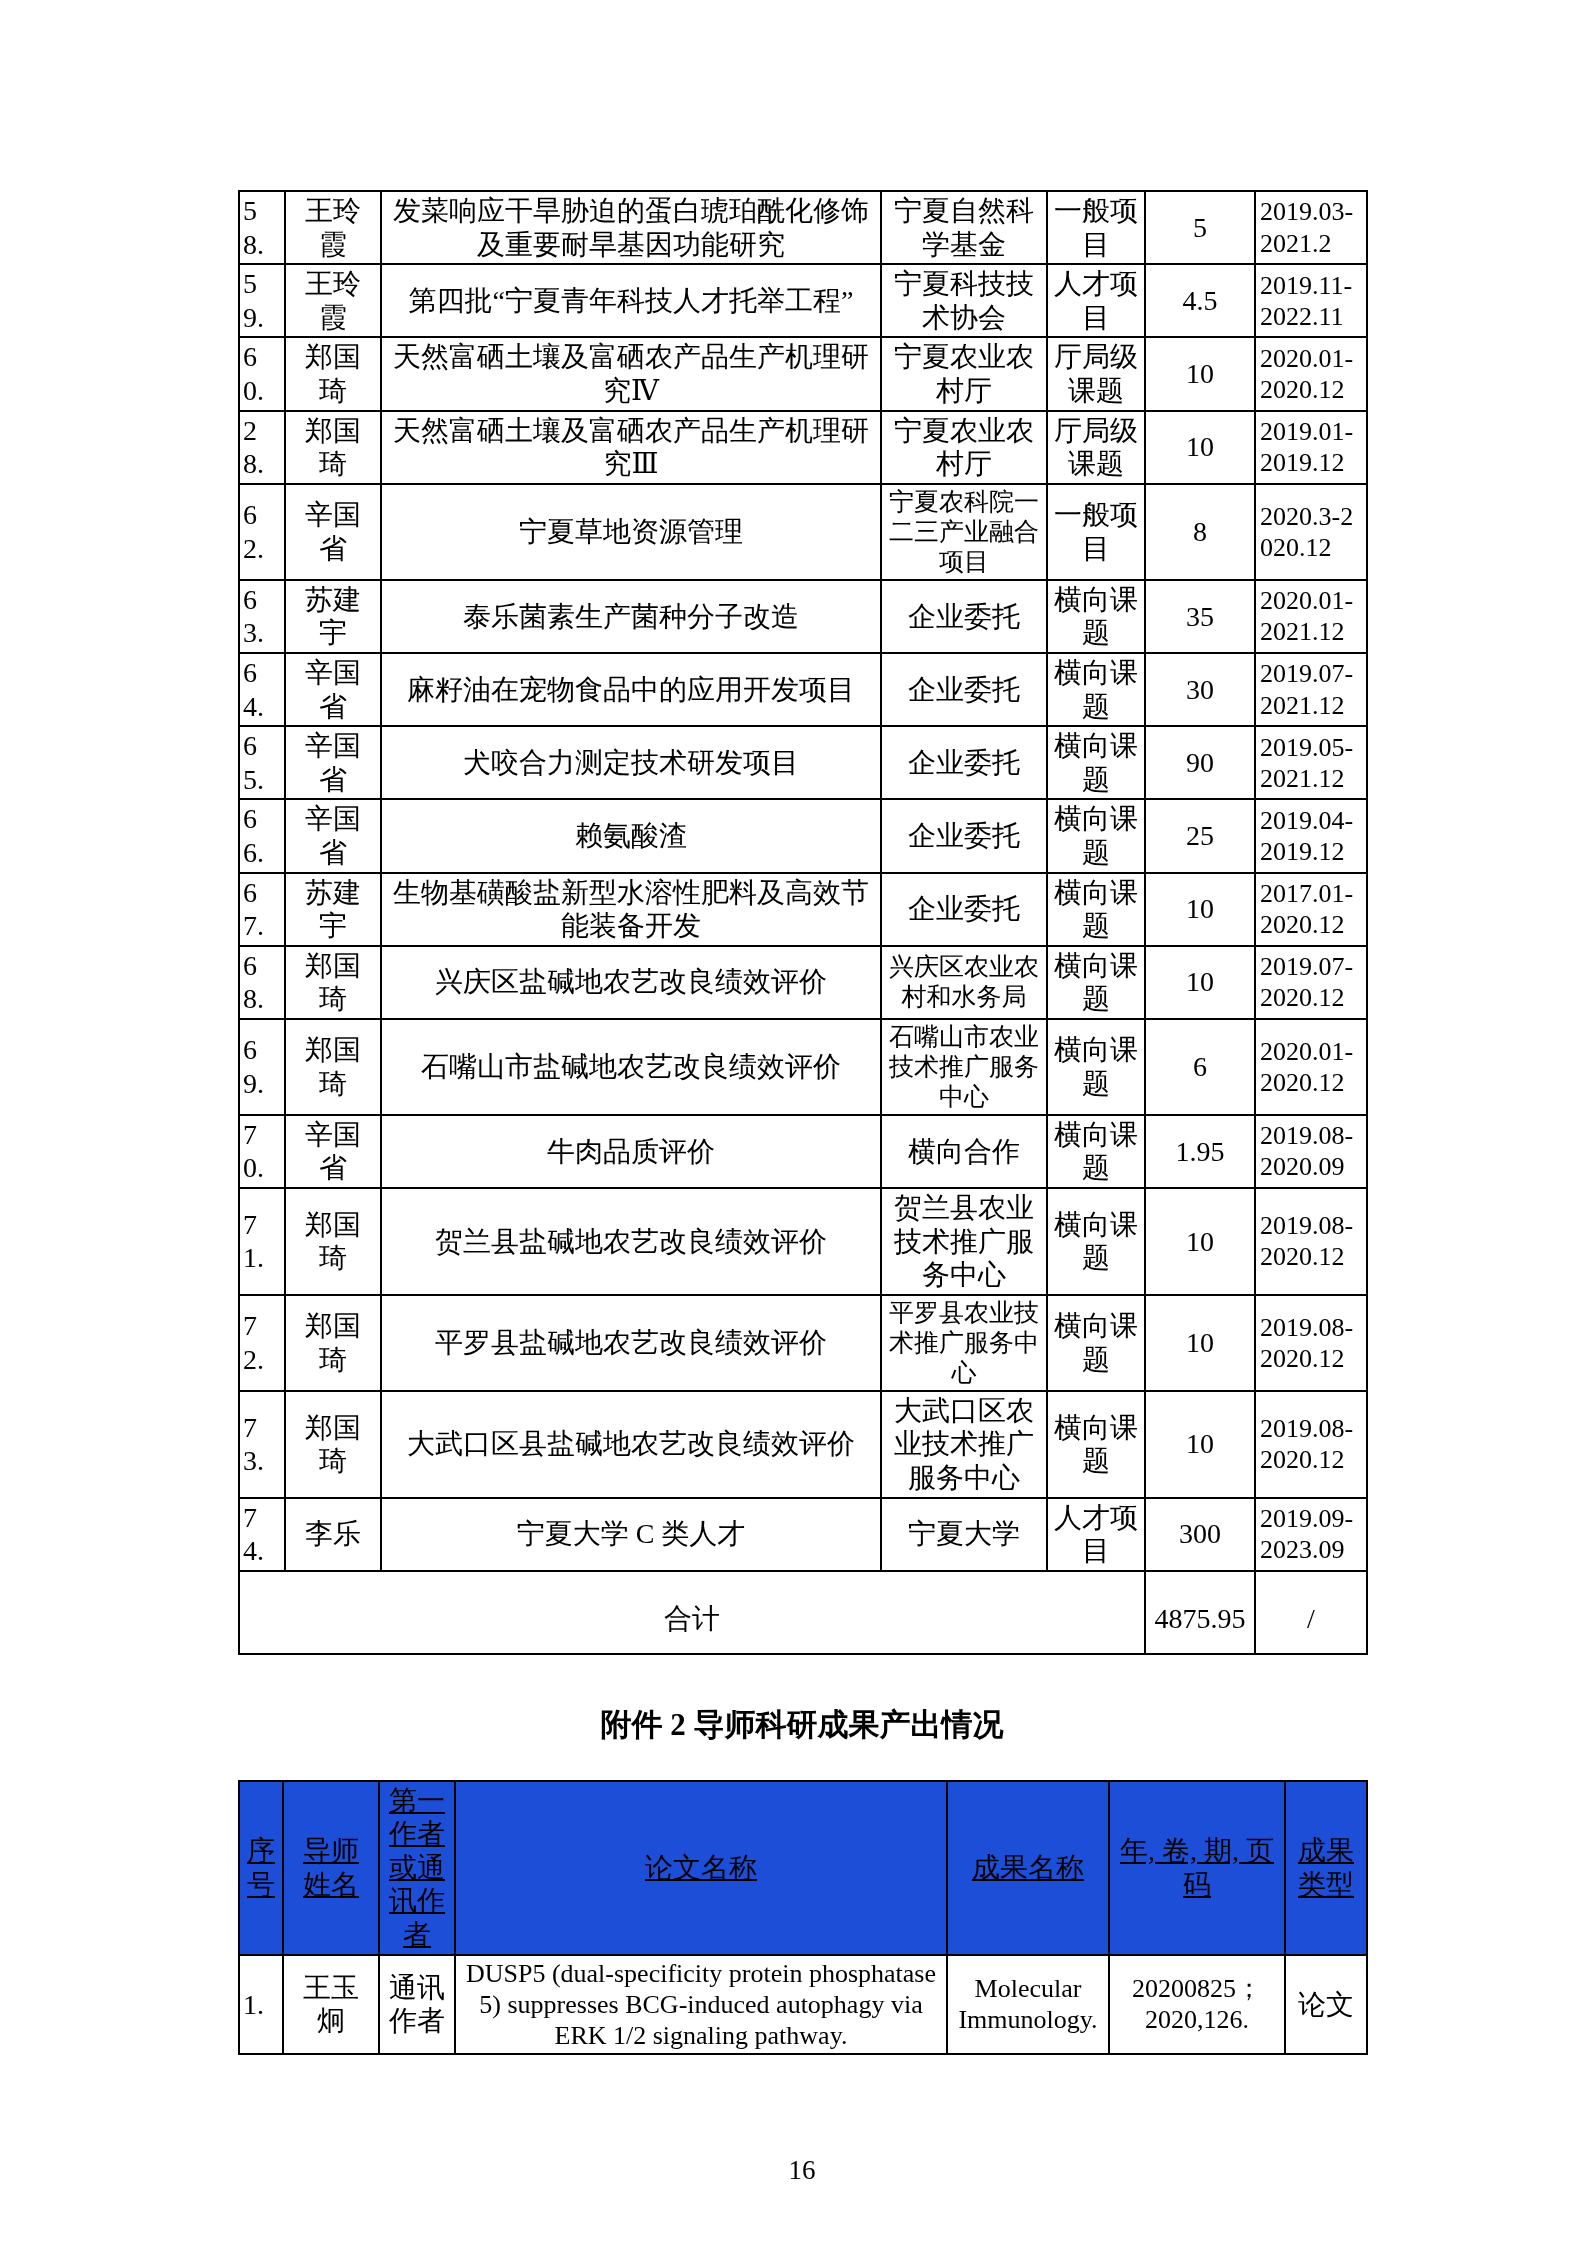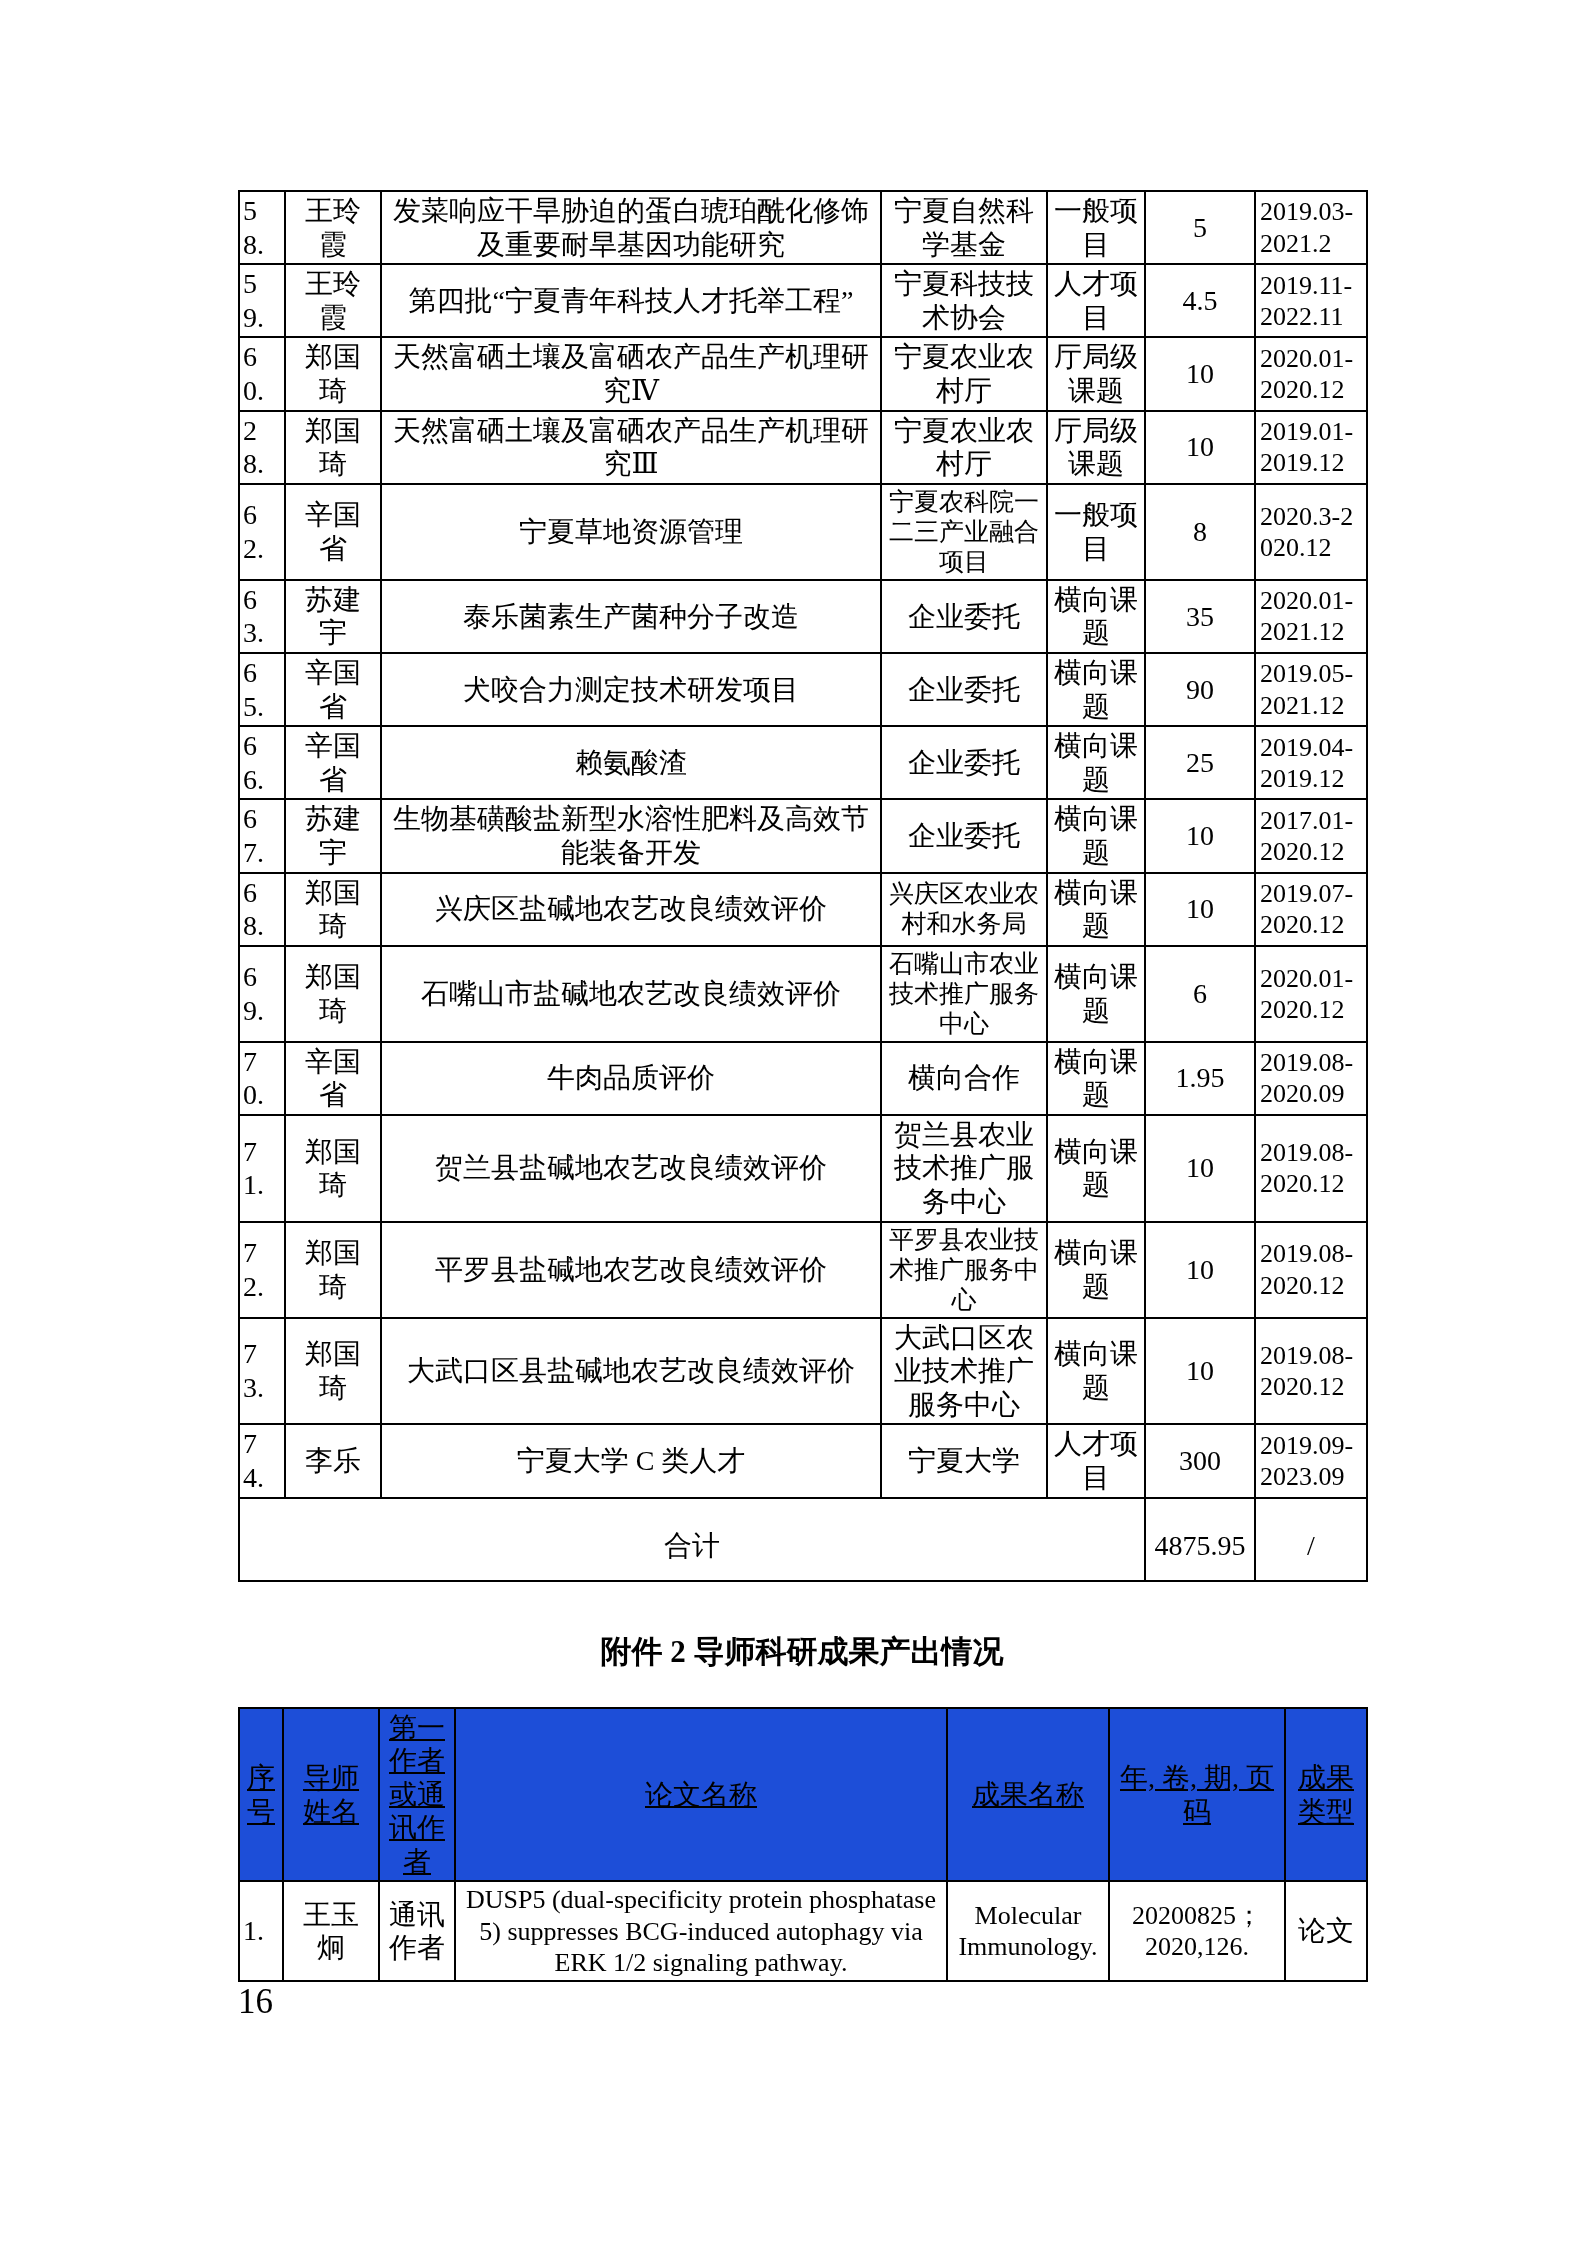--- a/index.html
+++ b/index.html
@@ -18,21 +18,21 @@
   .c-seq  { text-align:left; padding-left:3px; padding-right:14px; }
   .c-dates{ text-align:left; font-size:26px; word-break:break-all; padding-left:4px; padding-right:2px; }
   .small-src { font-size:25px;border-radius:7px; }
   .total-row td { padding-top:30px; padding-bottom:18px; }
   .att-title {
     text-align:center; font-weight:bold; font-size:31px;
     margin-top:50px; margin-bottom:34px; line-height:1.3;
   }
   .t2 .hd td { background:#1d4ed8;text-decoration:underline; }
   .en { font-size:26px; }
-  .page-num { text-align:left; font-size:35px; }
+  .page-num { text-align:center; font-size:27px; margin-top:100px; }
 </style>
 </head>
 <body>
 
 <div class="page">
   <div class="content">
 
     <table class="t1">
       <colgroup>
         <col style="width:46px">
@@ -90,20 +90,29 @@
           <td class="c-dates">2020.3-2020.12</td>
         </tr>
         <tr>
           <td class="c-seq">63.</td>
           <td>苏建宇</td>
           <td>泰乐菌素生产菌种分子改造</td>
           <td>企业委托</td>
           <td>横向课题</td>
           <td>35</td>
           <td class="c-dates">2020.01-2021.12</td>
+        </tr>
+        <tr>
+          <td class="c-seq">64.</td>
+          <td>辛国省</td>
+          <td>麻籽油在宠物食品中的应用开发项目</td>
+          <td>企业委托</td>
+          <td>横向课题</td>
+          <td>30</td>
+          <td class="c-dates">2019.07-2021.12</td>
         </tr>
         <tr>
           <td class="c-seq">65.</td>
           <td>辛国省</td>
           <td>犬咬合力测定技术研发项目</td>
           <td>企业委托</td>
           <td>横向课题</td>
           <td>90</td>
           <td class="c-dates">2019.05-2021.12</td>
         </tr>

